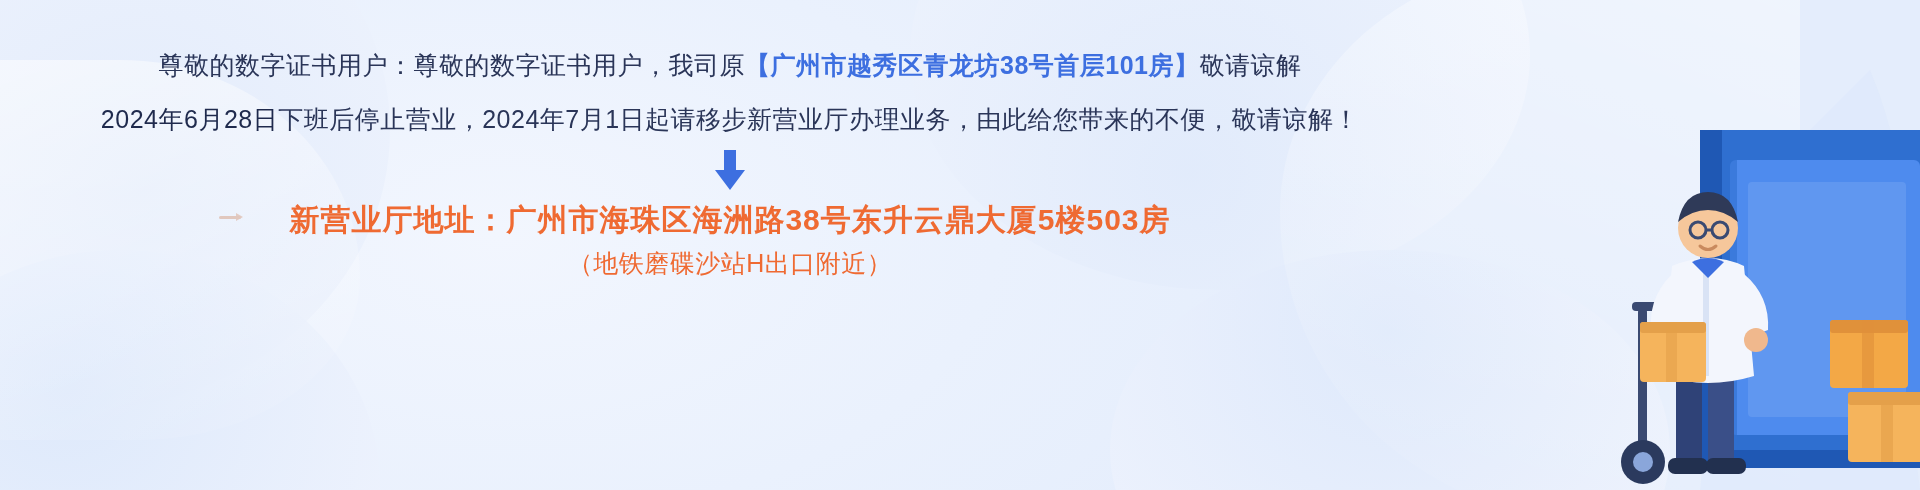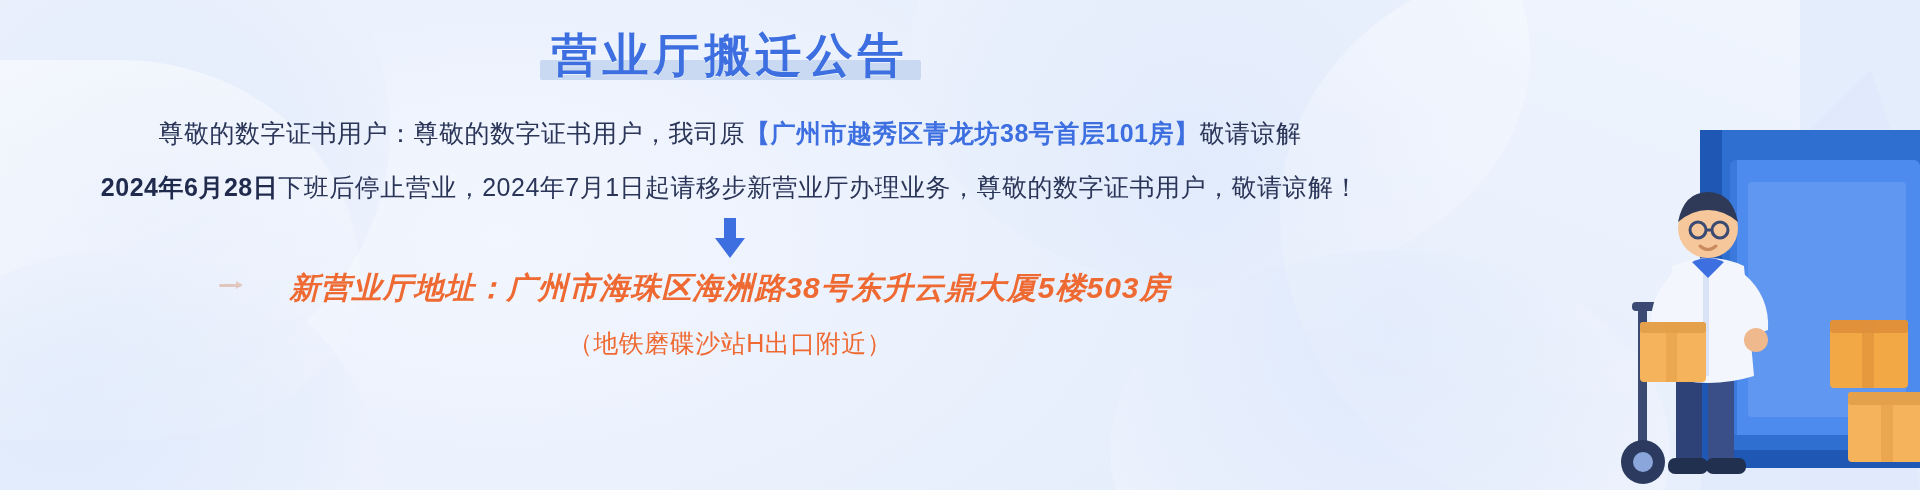--- a/index.html
+++ b/index.html
@@ -62,34 +62,34 @@
     text-shadow:0 1px 0 rgba(255,255,255,.6);
   }
 
   
   #para {
     width:1380px; text-align:center;
     font-size:25px; line-height:54px; color:#2a3558;
     letter-spacing:.5px; margin-top:14px;
   }
   .hl-blue { color:#3d6fe0; font-weight:bold; }
-  .bold-dark { font-weight:bold; color:#1f2a4d; }
+  .bold-dark { font-weight:normal; color:#1f2a4d; }
 
   
   #arrow { margin-top:4px; line-height:0; }
 
   
   #addr-wrap { position:relative; margin-top:6px; text-align:center; }
   #addr-main {
     font-size:30px; font-weight:bold; color:#ef6a32;
-    letter-spacing:1px; line-height:1.45;font-style:italic;
+    letter-spacing:1px; line-height:1.45;
   }
   #addr-sub {
     font-size:25px; color:#ef6a32; letter-spacing:.5px;
-    margin-top:16px; line-height:1.4;
+    margin-top:4px; line-height:1.4;
   }
   #addr-tick {
     position:absolute; left:-70px; top:18px;
     width:22px; height:3px; background:#d8a58c; opacity:.55; border-radius:2px;
   }
   #addr-tick:after {
     content:""; position:absolute; right:-2px; top:-3px;
     border-left:7px solid #d8a58c; border-top:4px solid transparent;
     border-bottom:4px solid transparent; opacity:.9;
   }
@@ -104,28 +104,24 @@
 
   <div class="blob blob-a"></div>
   <div class="blob blob-b"></div>
   <div class="blob blob-c"></div>
   <div class="blob blob-d"></div>
   <div class="wave-left"></div>
   <div class="wave-right"></div>
 
   <div id="content">
 
-    <div id="title-wrap">
-      <div id="title-hl"></div>
-      <h1 id="title">营业厅搬迁公告</h1>
-    </div>
 
     <div id="para">
       <span>尊敬的数字证书用户：尊敬的数字证书用户，我司原</span><span class="hl-blue">【广州市越秀区青龙坊38号首层101房】</span><span>敬请谅解</span><br>
-      <span class="bold-dark">2024年6月28日</span><span>下班后停止营业，2024年7月1日起请移步新营业厅办理业务，尊敬的数字证书用户，敬请谅解！</span>
+      <span class="bold-dark">2024年6月28日</span><span>下班后停止营业，2024年7月1日起请移步新营业厅办理业务，由此给您带来的不便，敬请谅解！</span>
     </div>
 
     <div id="arrow">
       <svg width="46" height="42" viewBox="0 0 46 42" aria-hidden="true">
         <path d="M17 0 h12 v20 h9 L23 40 L8 20 h9 z" fill="#3d6fe0"></path>
       </svg>
     </div>
 
     <div id="addr-wrap">
       <div id="addr-tick"></div>

